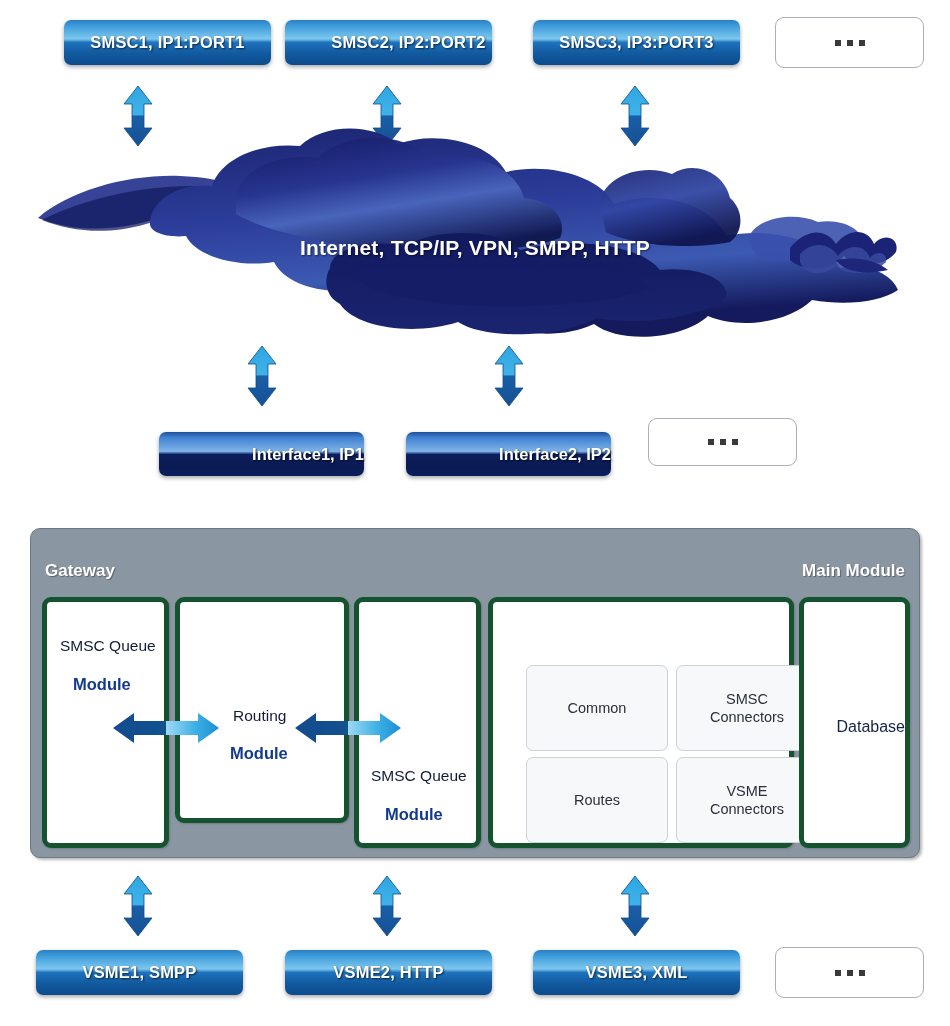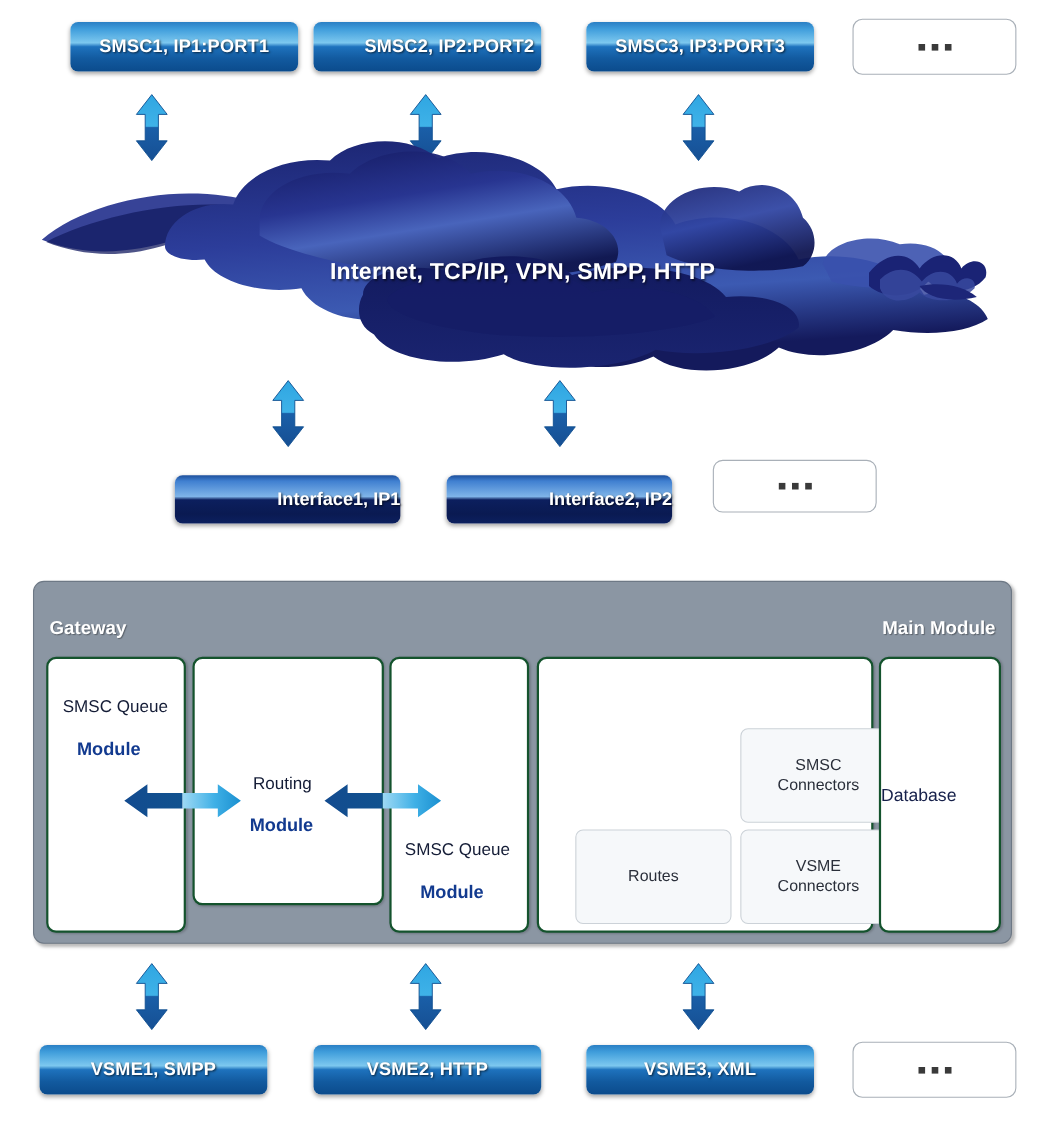--- a/index.html
+++ b/index.html
@@ -95,21 +95,21 @@
     position: absolute; top: 32px;
     color: #ffffff; font-weight: bold; font-size: 17px;
     text-shadow: 1px 1px 1px rgba(0,0,0,.35);
   }
   #gateway-title { left: 14px; }
   #mainmodule-title { right: 14px; }
 
   .card {
     position: absolute;
     background: #ffffff;
-    border: 2px solid #14532d;
+    border: 5px solid #14532d;
     border-radius: 9px;
     box-shadow: 1px 1px 2px rgba(0,0,0,.18);
   }
   .card-line { position: absolute; white-space: nowrap; }
   .lbl-plain { color: #141c36; font-size: 15.5px; font-weight: normal; }
   .lbl-module { color: #123a8f; font-size: 16.5px; font-weight: bold; }
 
   .subcard {
     position: absolute;
     background: #f6f8fa;
@@ -120,21 +120,21 @@
     color: #2a2f3a;
     font-size: 14.5px;
     line-height: 1.25;
   }
   .cfg-title {
     position: absolute; left: 0; right: 0; top: 30px;
     text-align: center; color: #16204a; font-size: 16px;
   }
   .db-title {
     position: absolute; left: 0; right: 0; top: 116px;
-    text-align: left; color: #16204a; font-size: 16px;
+    text-align: right; color: #16204a; font-size: 16px;
   }
 </style>
 </head>
 <body>
 
 <div id="stage">
 
   <div class="abs node" style="left:36px; top:20px; width:207px; height:45px;margin-left:28px;">
     <span>SMSC1, IP1:PORT1</span>
   </div>
@@ -303,20 +303,23 @@
       <div class="card-line lbl-plain" style="left:53px; top:105px;">Routing</div>
       <div class="card-line lbl-module" style="left:50px; top:142px;">Module</div>
     </div>
 
     <div class="card" style="left:323px; top:68px; width:127px; height:251px;">
       <div class="card-line lbl-plain" style="left:12px; top:165px;">SMSC Queue</div>
       <div class="card-line lbl-module" style="left:26px; top:203px;">Module</div>
     </div>
 
     <div class="card" style="left:457px; top:68px; width:306px; height:251px;">
+      <div class="subcard" style="left:33px; top:63px; width:142px; height:86px;">
+        <span>Common</span>
+      </div>
       <div class="subcard" style="left:183px; top:63px; width:142px; height:86px; white-space:pre-line;">
         <span style="white-space:pre-line;">SMSC
 Connectors</span>
       </div>
       <div class="subcard" style="left:33px; top:155px; width:142px; height:86px;">
         <span>Routes</span>
       </div>
       <div class="subcard" style="left:183px; top:155px; width:142px; height:86px; white-space:pre-line;">
         <span style="white-space:pre-line;">VSME
 Connectors</span>

